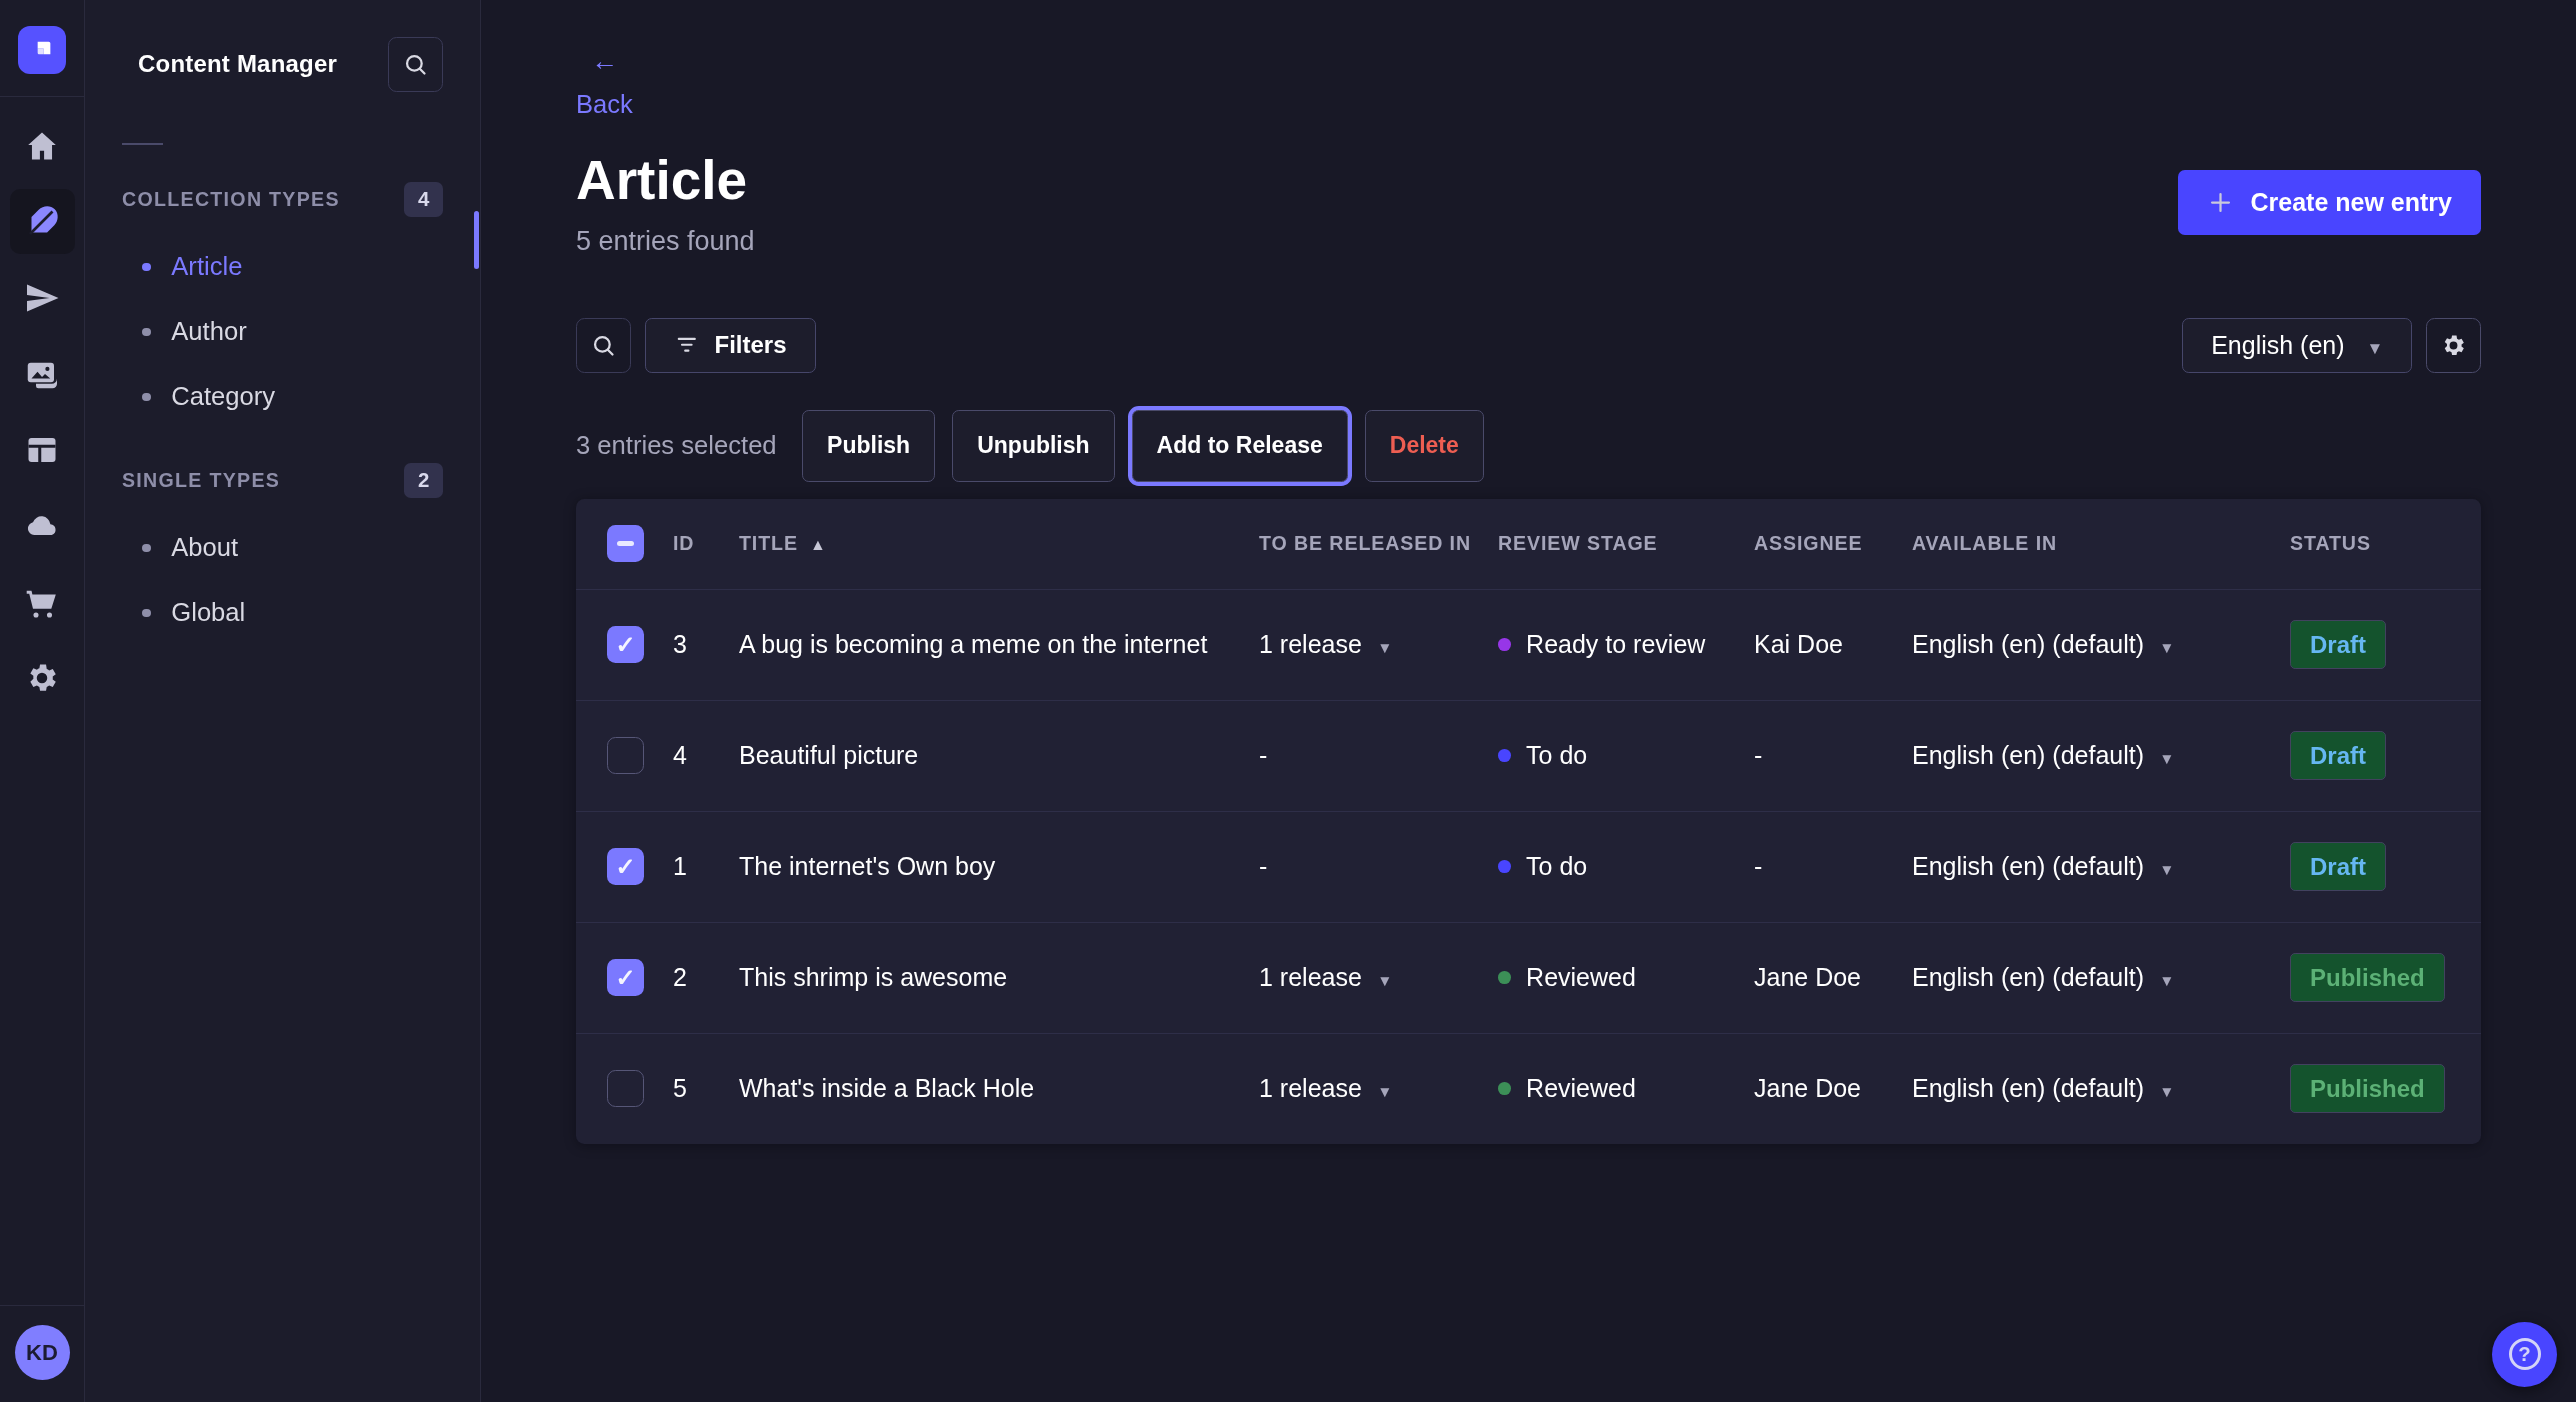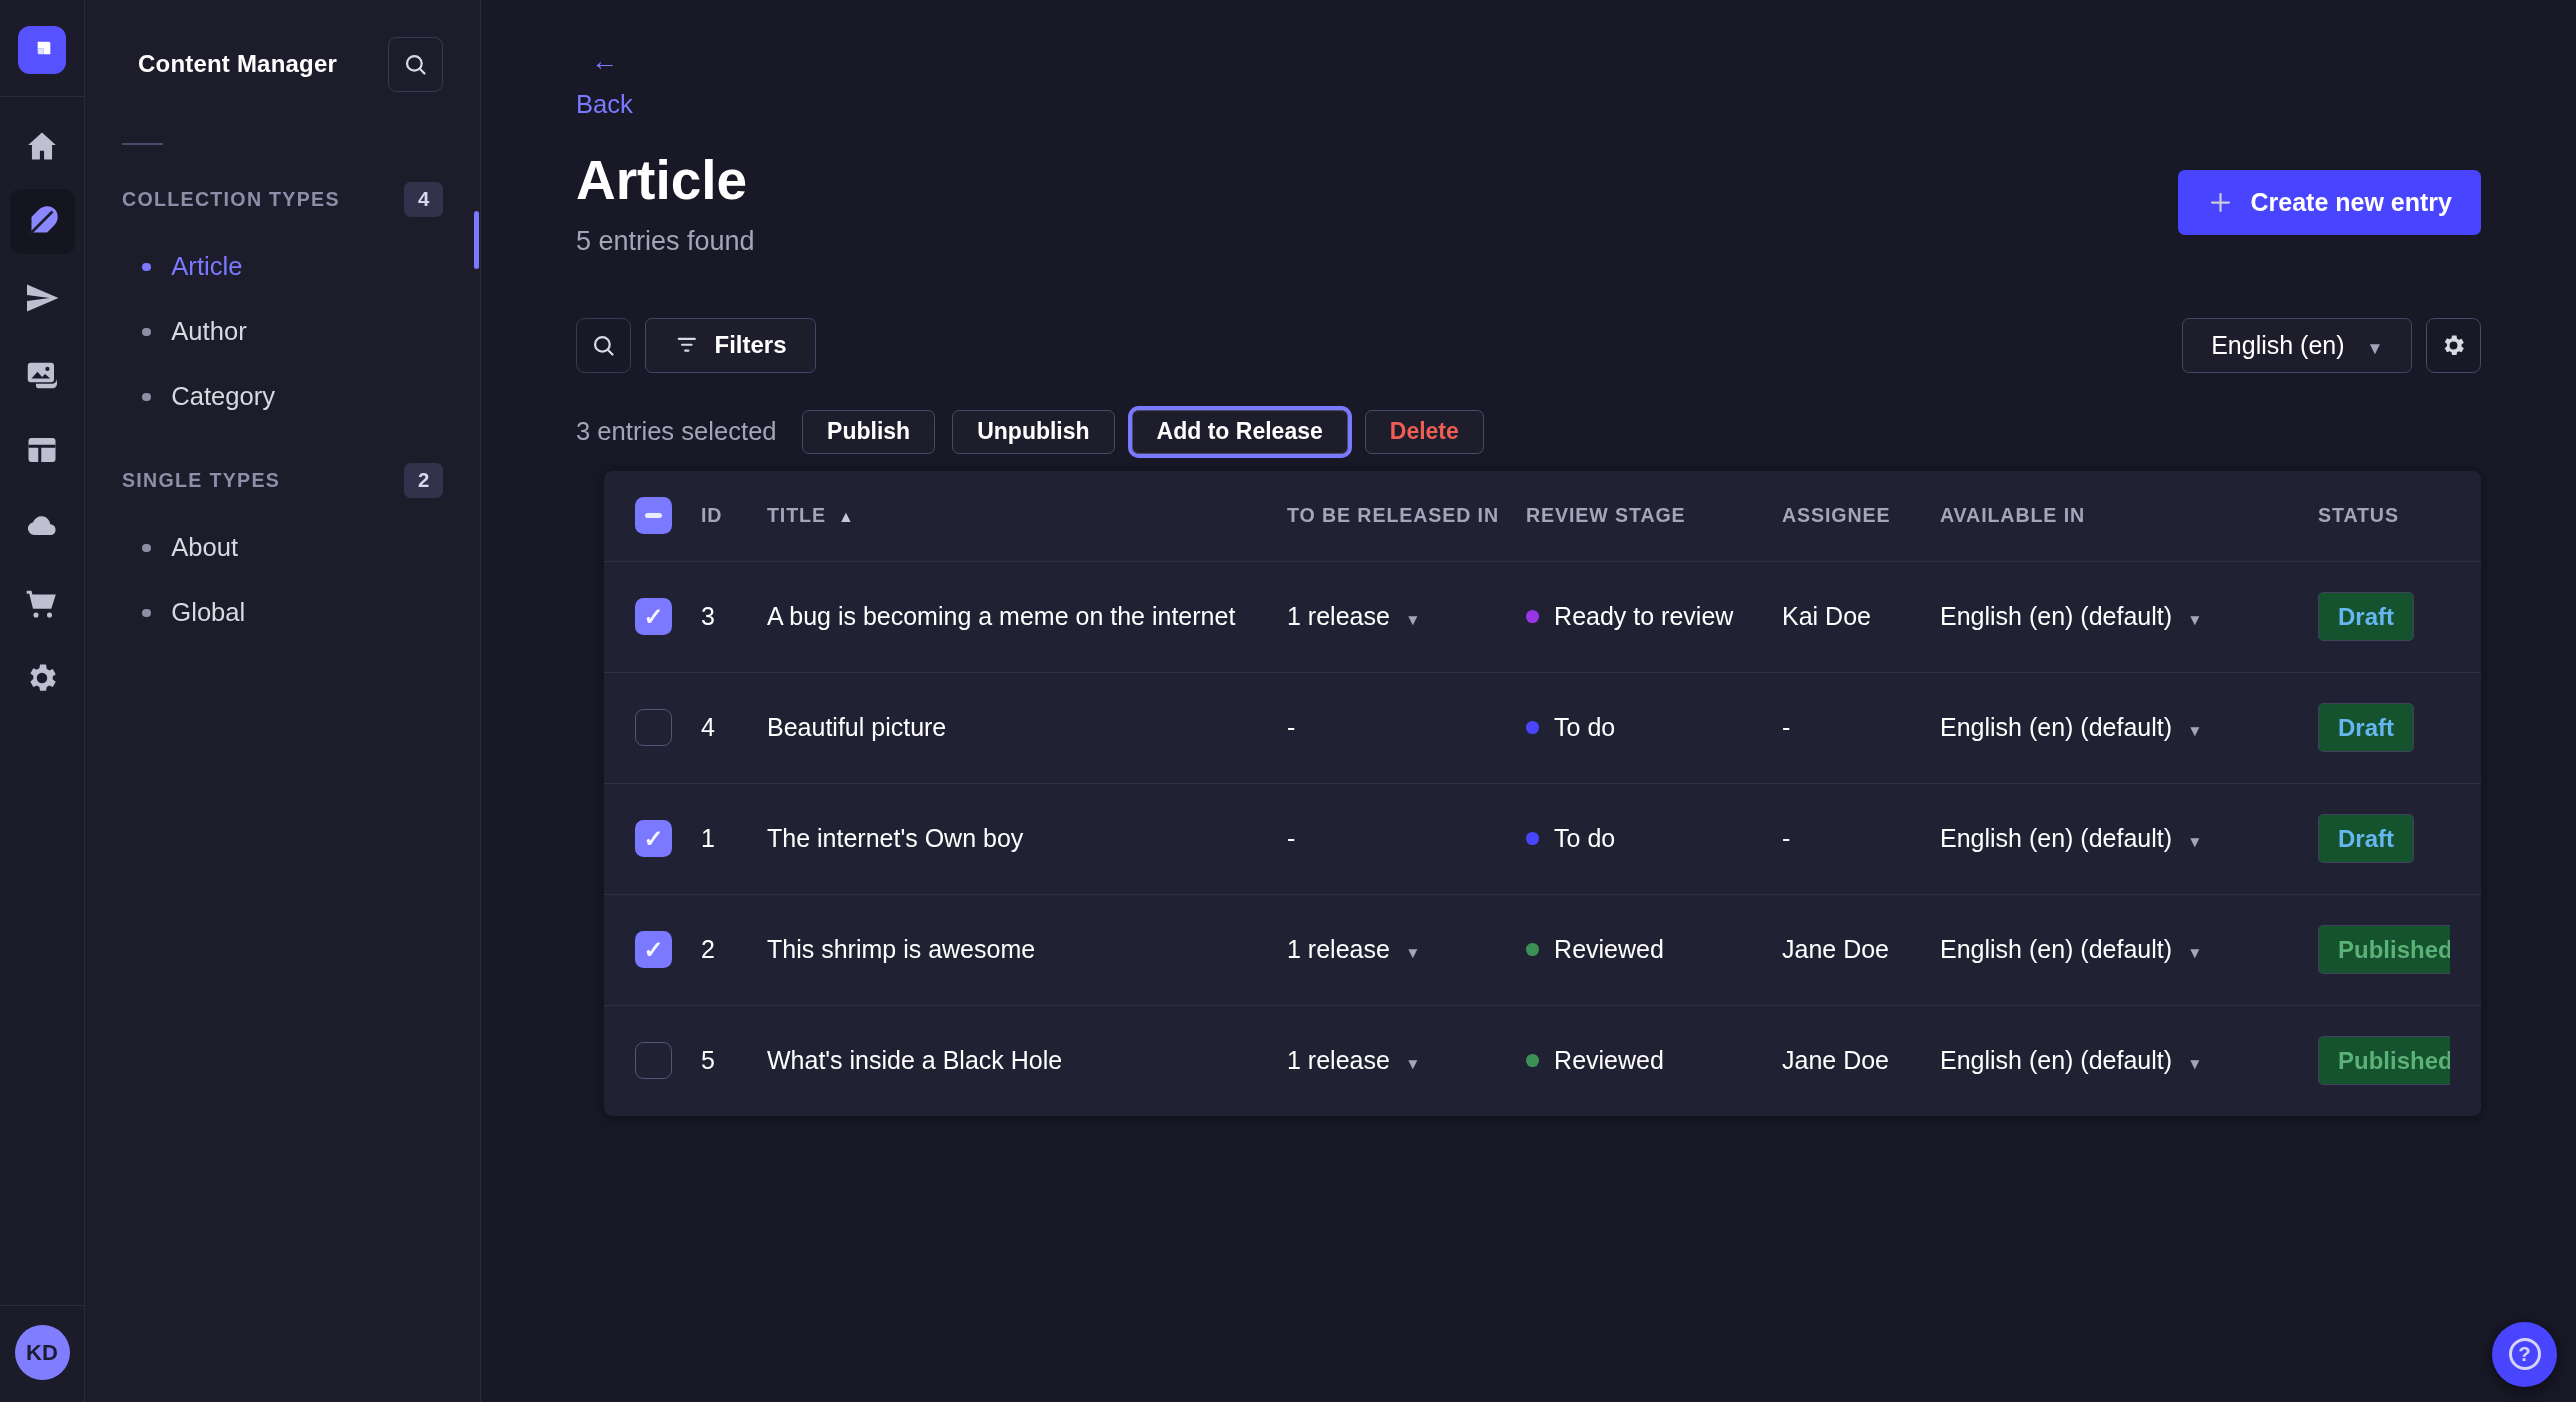--- a/index.html
+++ b/index.html
@@ -67,29 +67,29 @@
   .outline-btn { display:flex; align-items:center; gap:15.3px; height:55px; padding:0 28px;
                  background:#1d1d2c; border:0.9px solid #46466a; border-radius:6.8px;
                  color:#fff; font-size:24px; font-weight:600; cursor:pointer; font-family:inherit; }
   .spacer { flex:1; }
   .select-btn { gap:22px; font-weight:400; font-size:25px; }
   .caret::after { content:"▼"; font-size:15.3px; color:#a5a5ba; }
   .select-btn .caret::after { font-size:17px; }
 
   .actions-row { display:flex; align-items:center; gap:17px; margin-top:37px; }
   .selected-text { font-size:25.6px; color:#a5a5ba; margin-right:8.5px; }
-  .action-btn { height:44px; padding:0 24px; background:#1d1d2c; border:0.9px solid #4a4a6a;
+  .action-btn { height:72px; padding:0 24px; background:#1d1d2c; border:0.9px solid #4a4a6a;
                 border-radius:6.8px; color:#fff; font-size:23px; font-weight:600;
                 cursor:pointer; font-family:inherit; }
   .action-btn.ring { outline:4.3px solid #7b79ff; outline-offset:0; }
   .action-btn.danger { color:#ee5e52; }
 
   
   .table-card { margin-top:17px; background:#212134; border-radius:8.5px;
-                box-shadow:0 1.7px 12px rgba(3,3,10,.35); overflow:hidden;margin-left:28px; }
+                box-shadow:0 1.7px 12px rgba(3,3,10,.35); overflow:hidden; }
   .thead, .trow { display:grid;
       grid-template-columns:66px 66px 520px 239px 256px 158px 378px 1fr;
       align-items:center; padding:0 31px; }
   .thead { height:90px; }
   .th { font-size:19.6px; font-weight:700; color:#a5a5ba; letter-spacing:0.9px;
         display:flex; align-items:center; gap:12px; white-space:nowrap; overflow:hidden; }
   .sort-asc::after { content:"▲"; font-size:16px; color:#c7c7d6; }
   .trow { height:111px; border-top:0.9px solid #2e2e48; }
   .cell { display:flex; align-items:center; font-size:25px; color:#fff;
           white-space:nowrap; overflow:hidden; gap:15.3px; }

